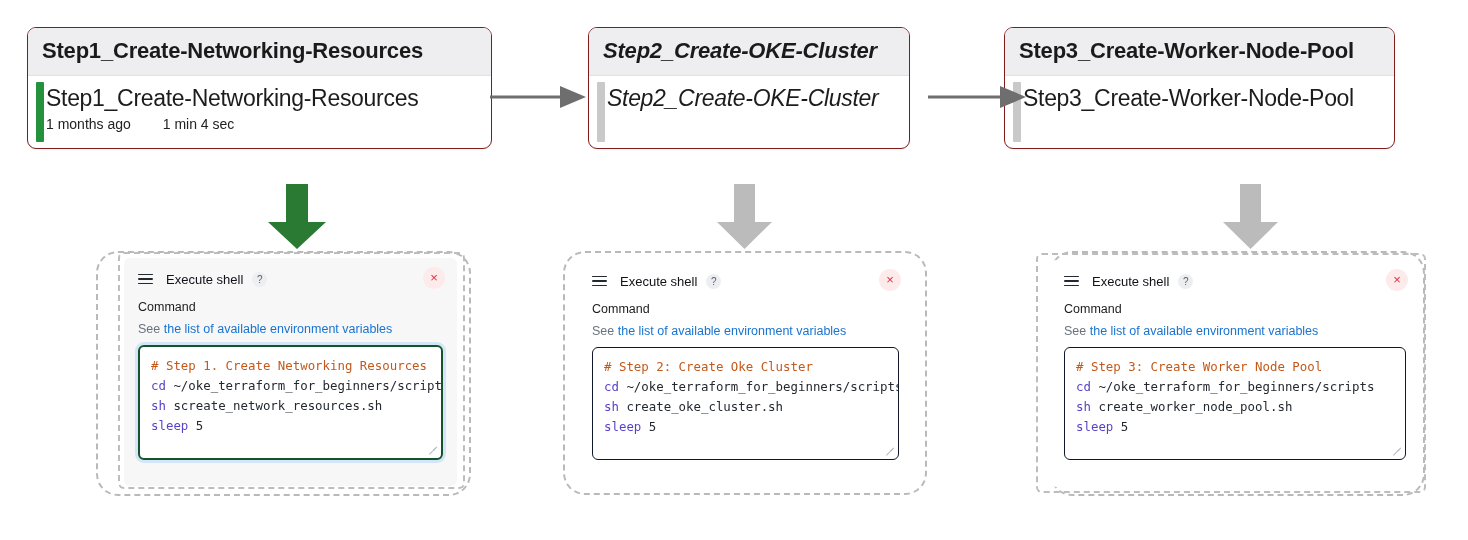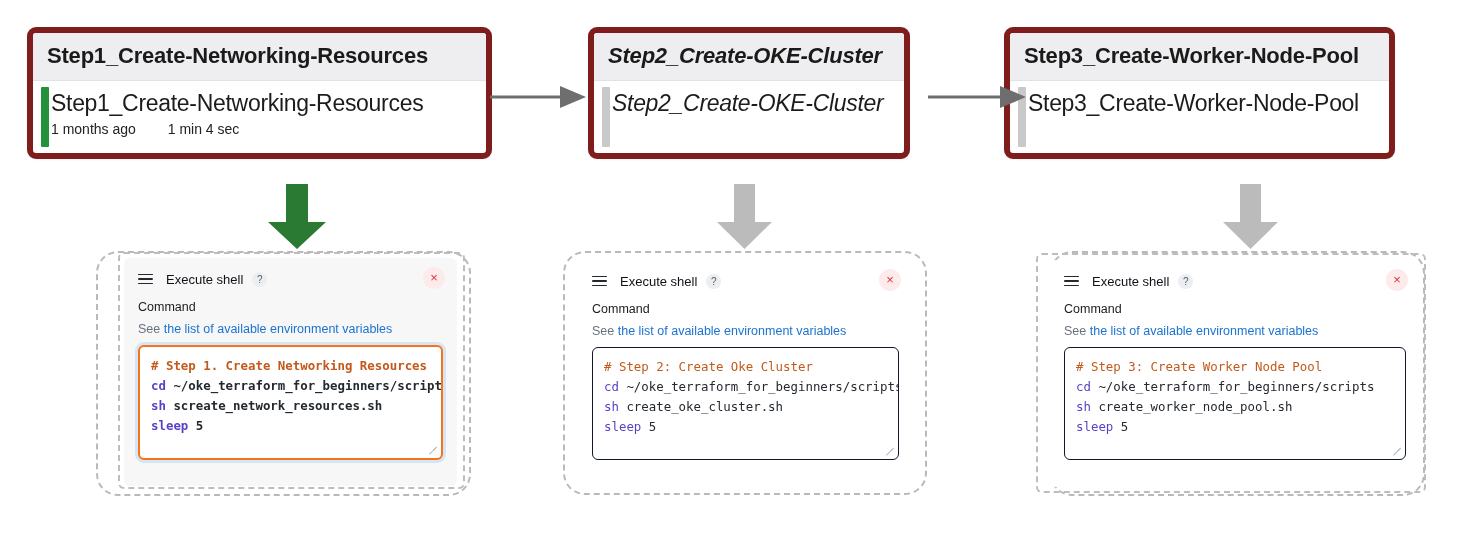--- a/index.html
+++ b/index.html
@@ -18,21 +18,21 @@
   
   #stage {
     position: absolute;
     inset: 0;
   }
 
   
   .stage-card {
     position: absolute;
     background: #ffffff;
-    border: 6px solid #7f1d1d;
+    border: 1px solid #7f1d1d;
     border-radius: 9px;
     box-sizing: border-box;
     overflow: hidden;
     box-shadow: 0 1px 2px rgba(0,0,0,0.05);
   }
   .stage-card-header {
     background: #eeeef0;
     border-bottom: 1px solid #e2e2e4;
     padding: 10px 14px 11px 14px;
     font-size: 22px;
@@ -192,23 +192,22 @@
     box-sizing: border-box;
     padding: 9px 11px 8px 11px;
     position: relative;
     font-family: "DejaVu Sans Mono", monospace;
     font-size: 12.4px;
     line-height: 1.62;
     color: #24292f;
     overflow: hidden;
   }
   .code-area.focused {
-    border: 2px solid #f97316;
+    border: 2px solid #14532d;
     box-shadow: 0 0 0 3px #d3e6f8;
-    font-weight: bold;
   }
   .code-line { white-space: pre; }
   .tok-comment { color: #c3591a; }
   .tok-keyword { color: #5a42c8; }
   .tok-plain   { color: #24292f; }
 
   .resize-grip {
     position: absolute;
     right: 3px;
     bottom: 2px;

